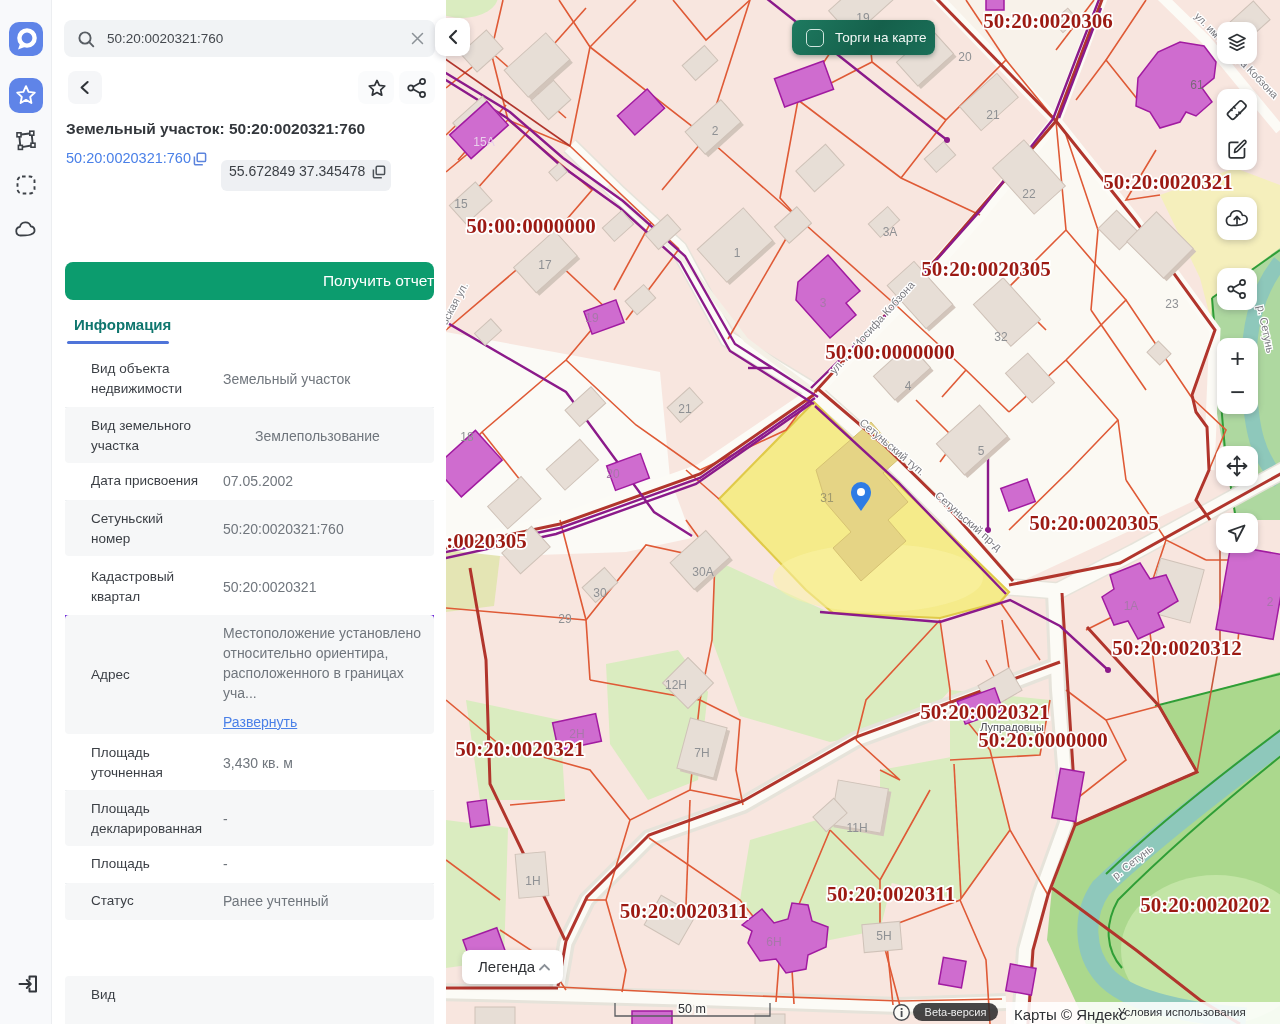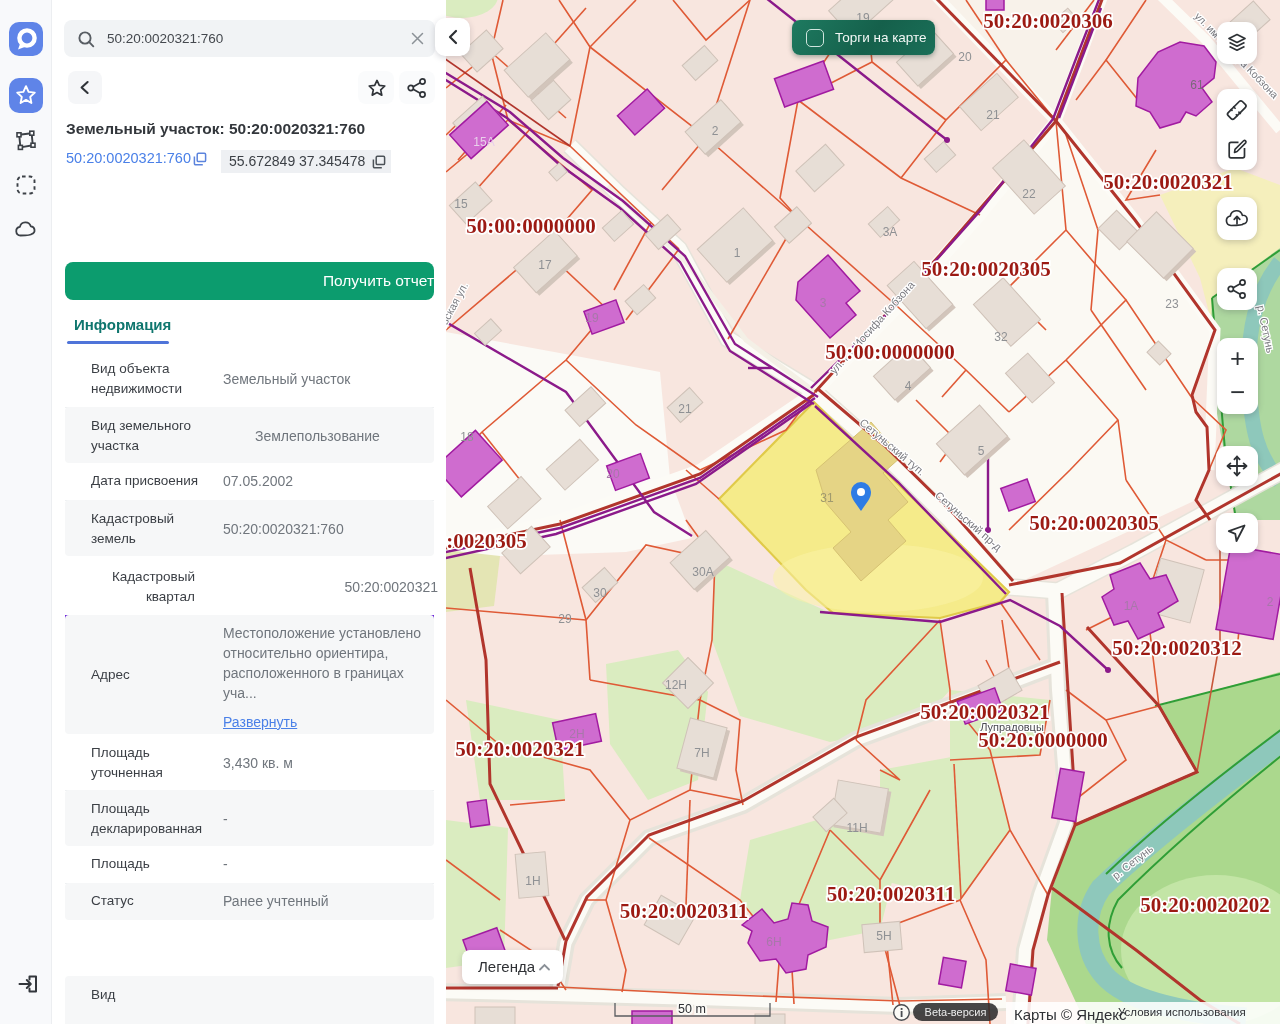--- a/index.html
+++ b/index.html
@@ -56,21 +56,21 @@
         <line x1="7.2" y1="9.7" x2="14.2" y2="5.8" stroke="#2f3338" stroke-width="1.7"></line>
         <line x1="7.2" y1="12.3" x2="14.2" y2="16.2" stroke="#2f3338" stroke-width="1.7"></line>
       </svg>
     </div>
     <div id="title" class="abs">Земельный участок: 50:20:0020321:760</div>
     <div class="abs" style="left:14px;top:150px;font-size:14.5px;color:#4a80e8;">50:20:0020321:760</div>
     <svg class="abs" style="left:141px;top:152px;" width="14" height="14" viewBox="0 0 14 14">
       <rect x="4.2" y="1.2" width="8.4" height="8.4" rx="1.2" fill="none" stroke="#5c84dd" stroke-width="1.5"></rect>
       <path d="M1.4 4.4 L1.4 11.6 a1.2 1.2 0 0 0 1.2 1.2 L9.8 12.8" fill="none" stroke="#5c84dd" stroke-width="1.5"></path>
     </svg>
-    <div class="abs" style="left:169px;top:150px;width:170px;height:23px;background:#eef0f3;border-radius:0;">
+    <div class="abs" style="left:169px;top:160px;width:170px;height:31px;background:#eef0f3;border-radius:6px;">
       <div class="abs" style="left:8px;top:3px;font-size:14px;color:#3c4046;">55.672849 37.345478</div>
       <svg class="abs" style="left:151px;top:4.5px;" width="14" height="14" viewBox="0 0 14 14">
         <rect x="4.2" y="1.2" width="8.4" height="8.4" rx="1.2" fill="none" stroke="#4c5258" stroke-width="1.5"></rect>
         <path d="M1.4 4.4 L1.4 11.6 a1.2 1.2 0 0 0 1.2 1.2 L9.8 12.8" fill="none" stroke="#4c5258" stroke-width="1.5"></path>
       </svg>
     </div>
     <div class="abs" style="left:13px;top:262px;width:369px;height:38px;background:#0c9c6e;border-radius:8px;">
       <div class="abs" style="left:0;top:10px;width:369px;text-align:right;font-size:15.5px;color:#fff;">Получить отчет</div>
     </div>
     <div class="abs" style="left:22px;top:316px;font-size:15px;font-weight:700;color:#0f766e;">Информация</div>
@@ -82,24 +82,24 @@
     </div>
     <div class="trow gray" style="top:407px;height:56px;">
       <div class="rowlab" style="top:9px;">Вид земельного участка</div>
       <div class="rowval" style="top:19px;margin-left:32px;">Землепользование</div>
     </div>
     <div class="trow" style="top:463px;height:37px;border-bottom:1px solid #eef0f2;">
       <div class="rowlab" style="top:8px;width:180px;">Дата присвоения</div>
       <div class="rowval" style="top:8px;">07.05.2002</div>
     </div>
     <div class="trow gray" style="top:500px;height:56px;">
-      <div class="rowlab" style="top:9px;">Кадастровый земель</div>
+      <div class="rowlab" style="top:9px;">Сетуньский номер</div>
       <div class="rowval" style="top:19px;">50:20:0020321:760</div>
     </div>
-    <div class="trow" style="top:556px;height:59px;border-bottom:4px solid #6d28d9;text-align:right;">
+    <div class="trow" style="top:556px;height:59px;border-bottom:4px solid #6d28d9;">
       <div class="rowlab" style="top:11px;">Кадастровый квартал</div>
       <div class="rowval" style="top:21px;">50:20:0020321</div>
     </div>
     <div class="trow gray" style="top:615px;height:119px;">
       <div class="rowlab" style="top:50px;">Адрес</div>
       <div class="rowval" style="top:8px;">Местоположение установлено<br>относительно ориентира,<br>расположенного в границах<br>уча...</div>
       <div class="rowval" style="top:97px;color:#4a80e8;text-decoration:underline;">Развернуть</div>
     </div>
     <div class="trow" style="top:734px;height:56px;border-bottom:1px solid #eef0f2;">
       <div class="rowlab" style="top:9px;">Площадь уточненная</div>

